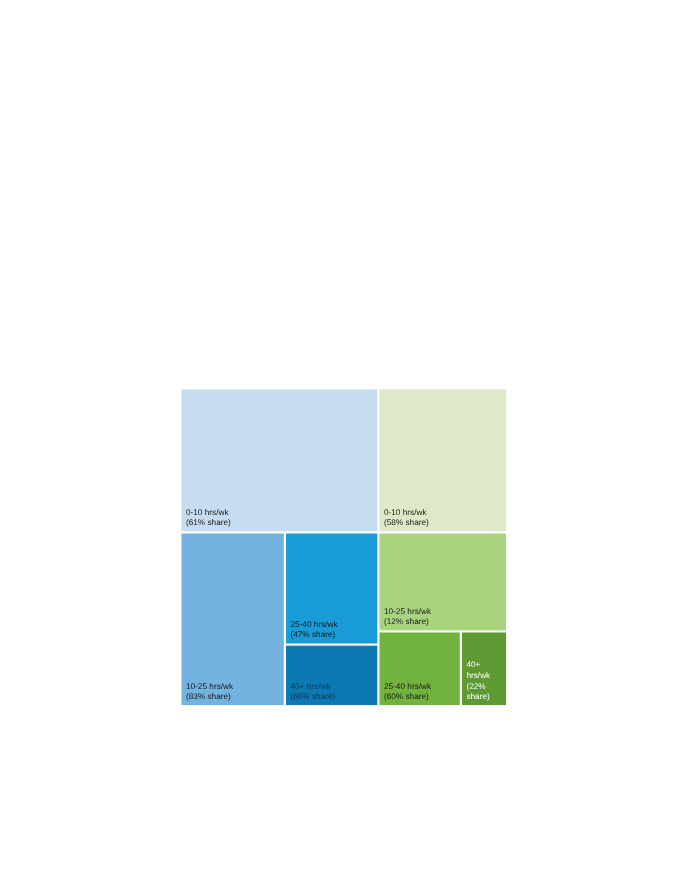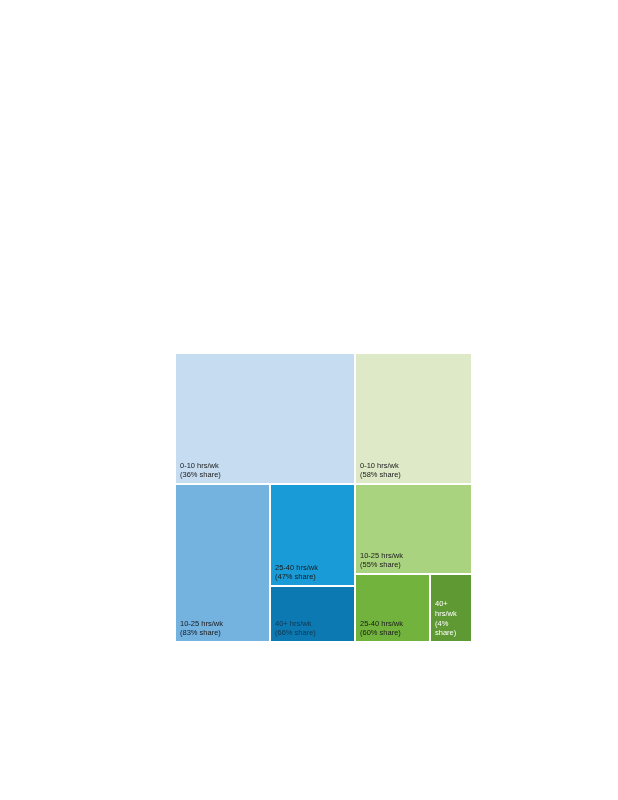--- a/index.html
+++ b/index.html
@@ -9,21 +9,21 @@
   body {
     width: 618px;
     height: 800px;
     background: #ffffff;
     position: relative;
     font-family: "Liberation Sans", "DejaVu Sans", sans-serif;
     overflow: hidden;
   }
   .treemap {
     position: absolute;
-    left: 176px;
+    left: 165px;
     top: 354px;
     width: 295px;
     height: 287px;
     background: #ffffff;
     padding-left: 41px;
   }
   .cell {
     position: absolute;
     box-sizing: border-box;
   }
@@ -49,21 +49,21 @@
   }
 </style>
 </head>
 <body>
 
 <div class="treemap" id="treemap">
     <div class="group-title" style="left: 4px; top: 4px;">Overnight L2 Access</div>
     <div class="cell" style="left: 0px; top: 0px; width: 178px; height: 129px; background: rgb(198, 220, 240);">
       <div class="cell-label" style="color: rgb(26, 26, 26);">
         <span class="line">0-10 hrs/wk</span>
-        <span class="line">(36% share)</span>
+        <span class="line">(61% share)</span>
       </div>
     </div>
     <div class="cell" style="left: 0px; top: 131px; width: 93px; height: 156px; background: rgb(116, 178, 224);">
       <div class="cell-label" style="color: rgb(26, 26, 26);">
         <span class="line">10-25 hrs/wk</span>
         <span class="line">(83% share)</span>
       </div>
     </div>
     <div class="cell" style="left: 95px; top: 131px; width: 83px; height: 100px; background: rgb(24, 155, 215);">
       <div class="cell-label" style="color: rgb(26, 26, 26);">
@@ -80,28 +80,28 @@
     <div class="group-title" style="left: 184px; top: 4px;">No Overnight L2 Access</div>
     <div class="cell" style="left: 180px; top: 0px; width: 115px; height: 129px; background: rgb(222, 233, 199);">
       <div class="cell-label" style="color: rgb(26, 26, 26);">
         <span class="line">0-10 hrs/wk</span>
         <span class="line">(58% share)</span>
       </div>
     </div>
     <div class="cell" style="left: 180px; top: 131px; width: 115px; height: 88px; background: rgb(169, 211, 127);">
       <div class="cell-label" style="color: rgb(26, 26, 26);">
         <span class="line">10-25 hrs/wk</span>
-        <span class="line">(55% share)</span>
+        <span class="line">(12% share)</span>
       </div>
     </div>
     <div class="cell" style="left: 180px; top: 221px; width: 73px; height: 66px; background: rgb(114, 179, 61);">
       <div class="cell-label" style="color: rgb(26, 26, 26);">
         <span class="line">25-40 hrs/wk</span>
         <span class="line">(60% share)</span>
       </div>
     </div>
     <div class="cell" style="left: 255px; top: 221px; width: 40px; height: 66px; background: rgb(95, 153, 52);">
       <div class="cell-label" style="color: rgb(255, 255, 255);">
         <span class="line">40+ hrs/wk</span>
-        <span class="line">(4% share)</span>
+        <span class="line">(22% share)</span>
       </div>
     </div>
   </div>
 
 </body></html>

